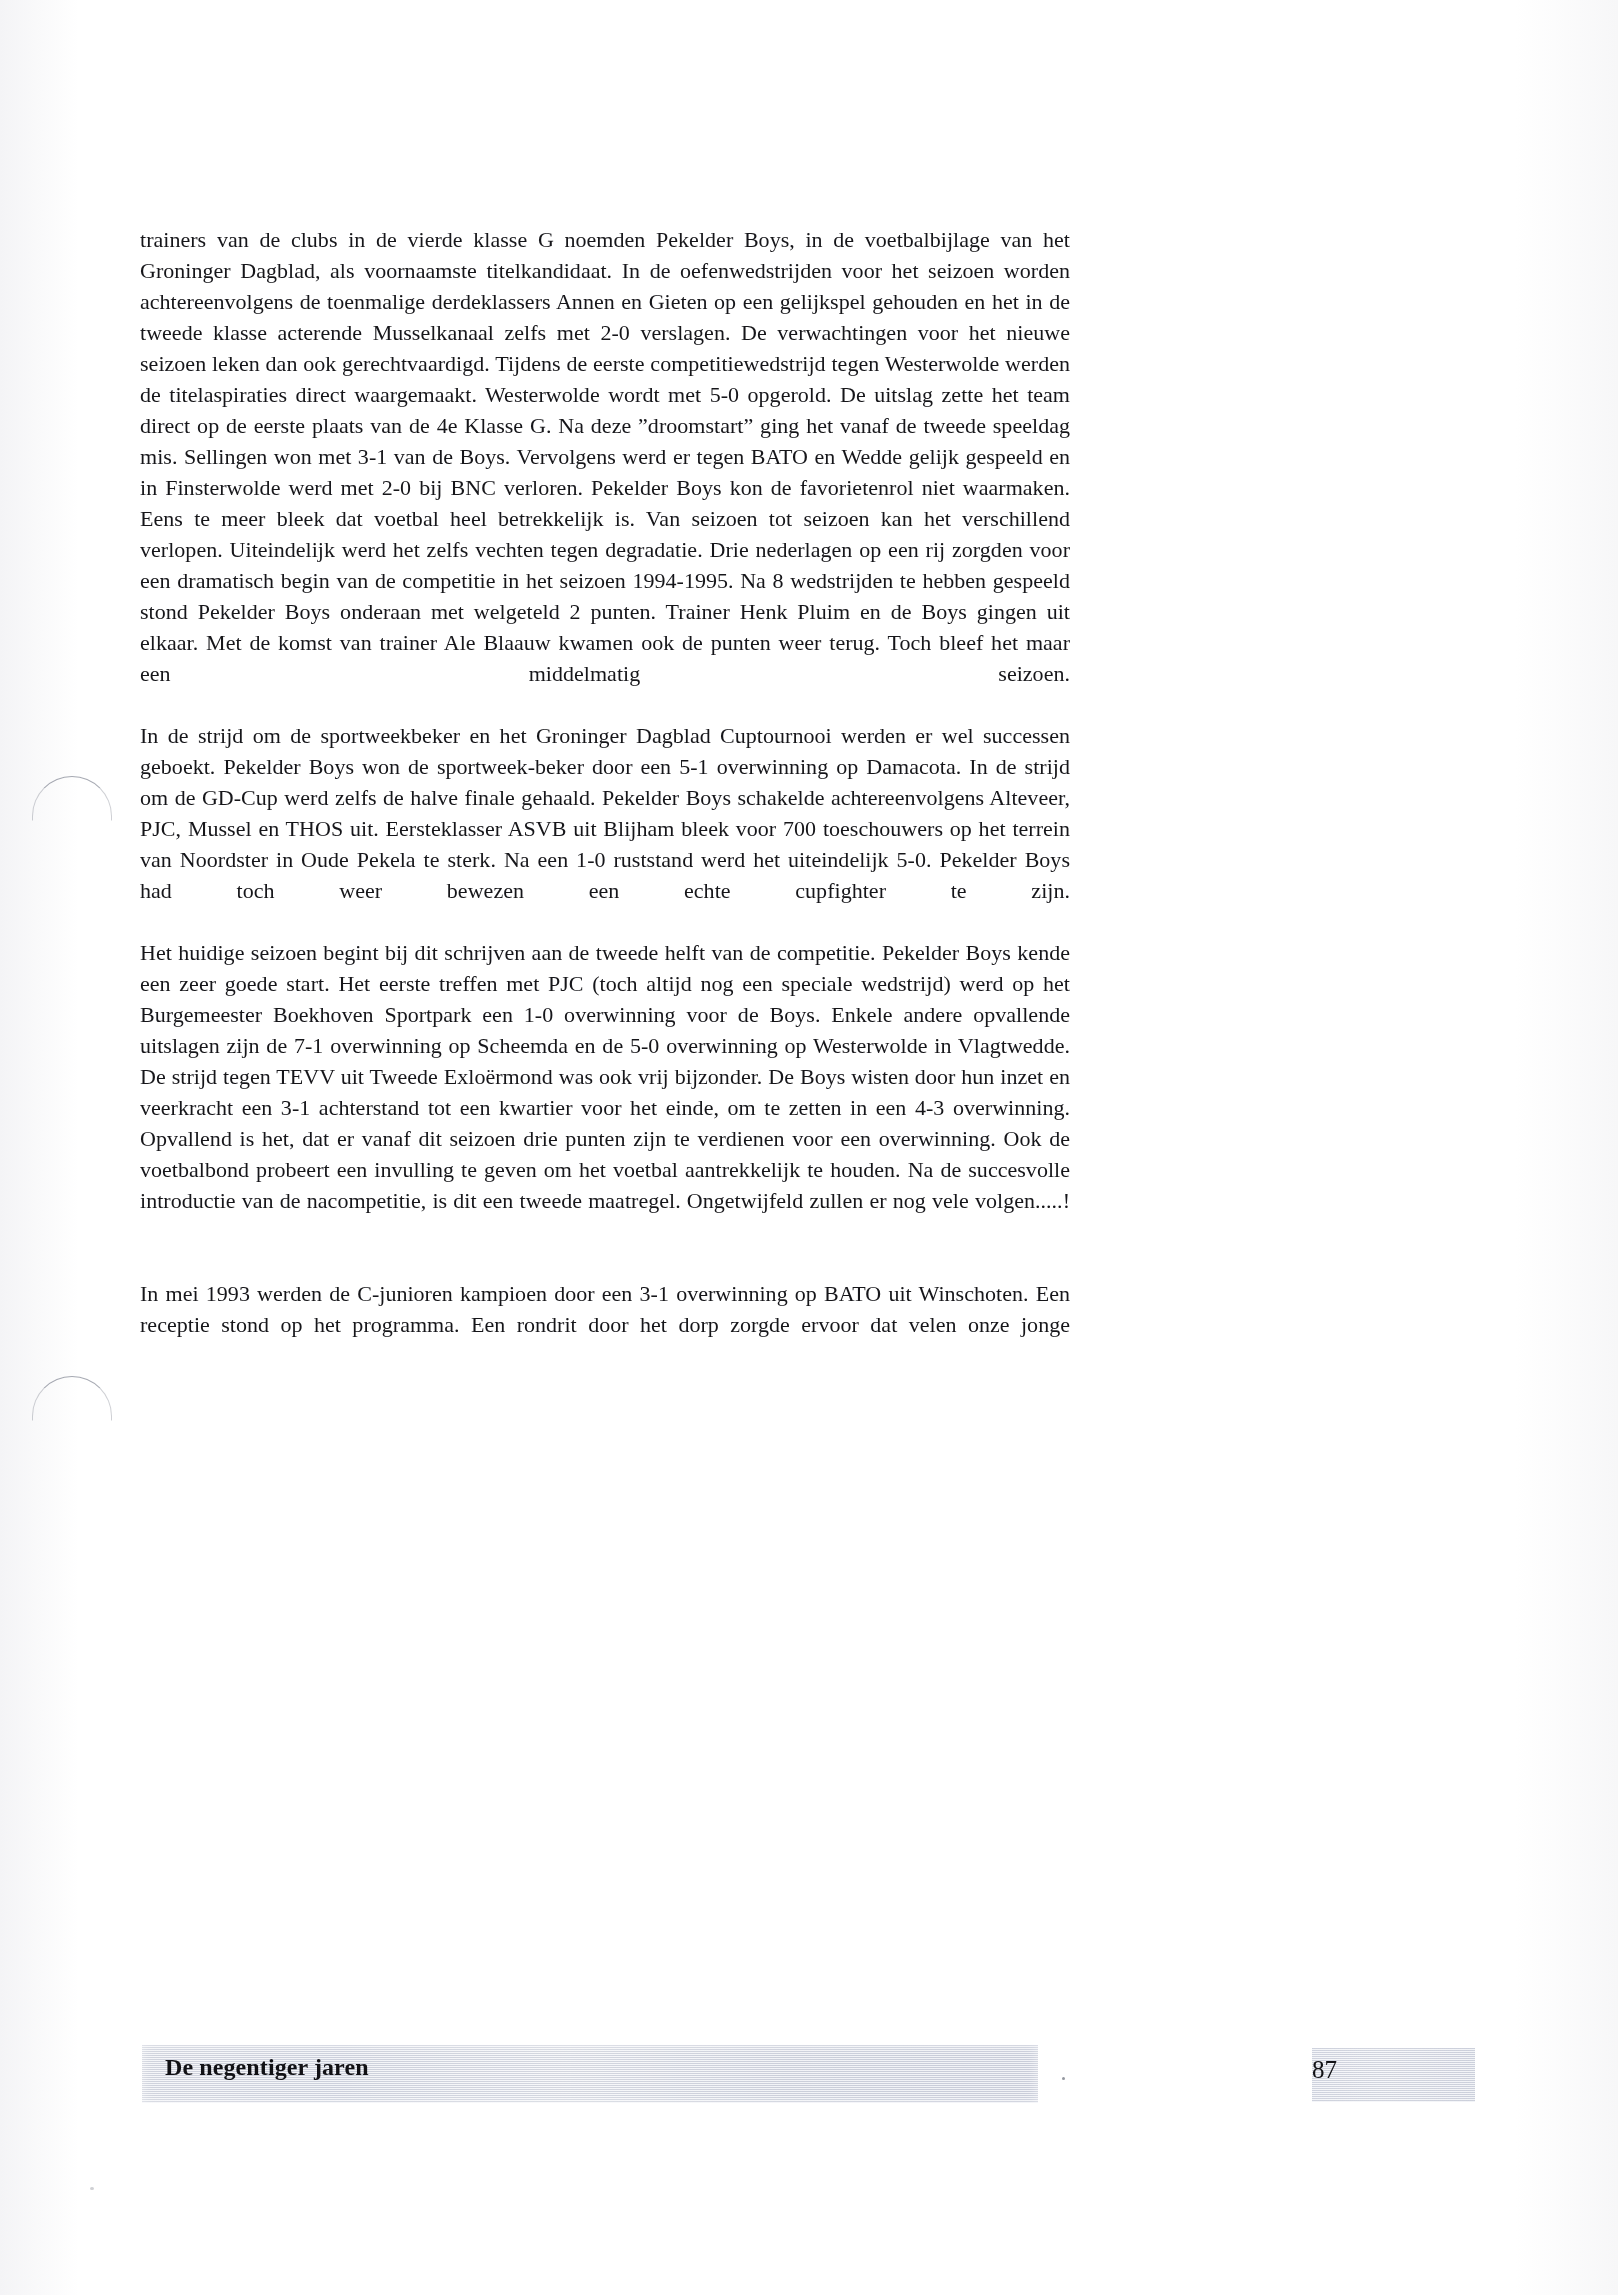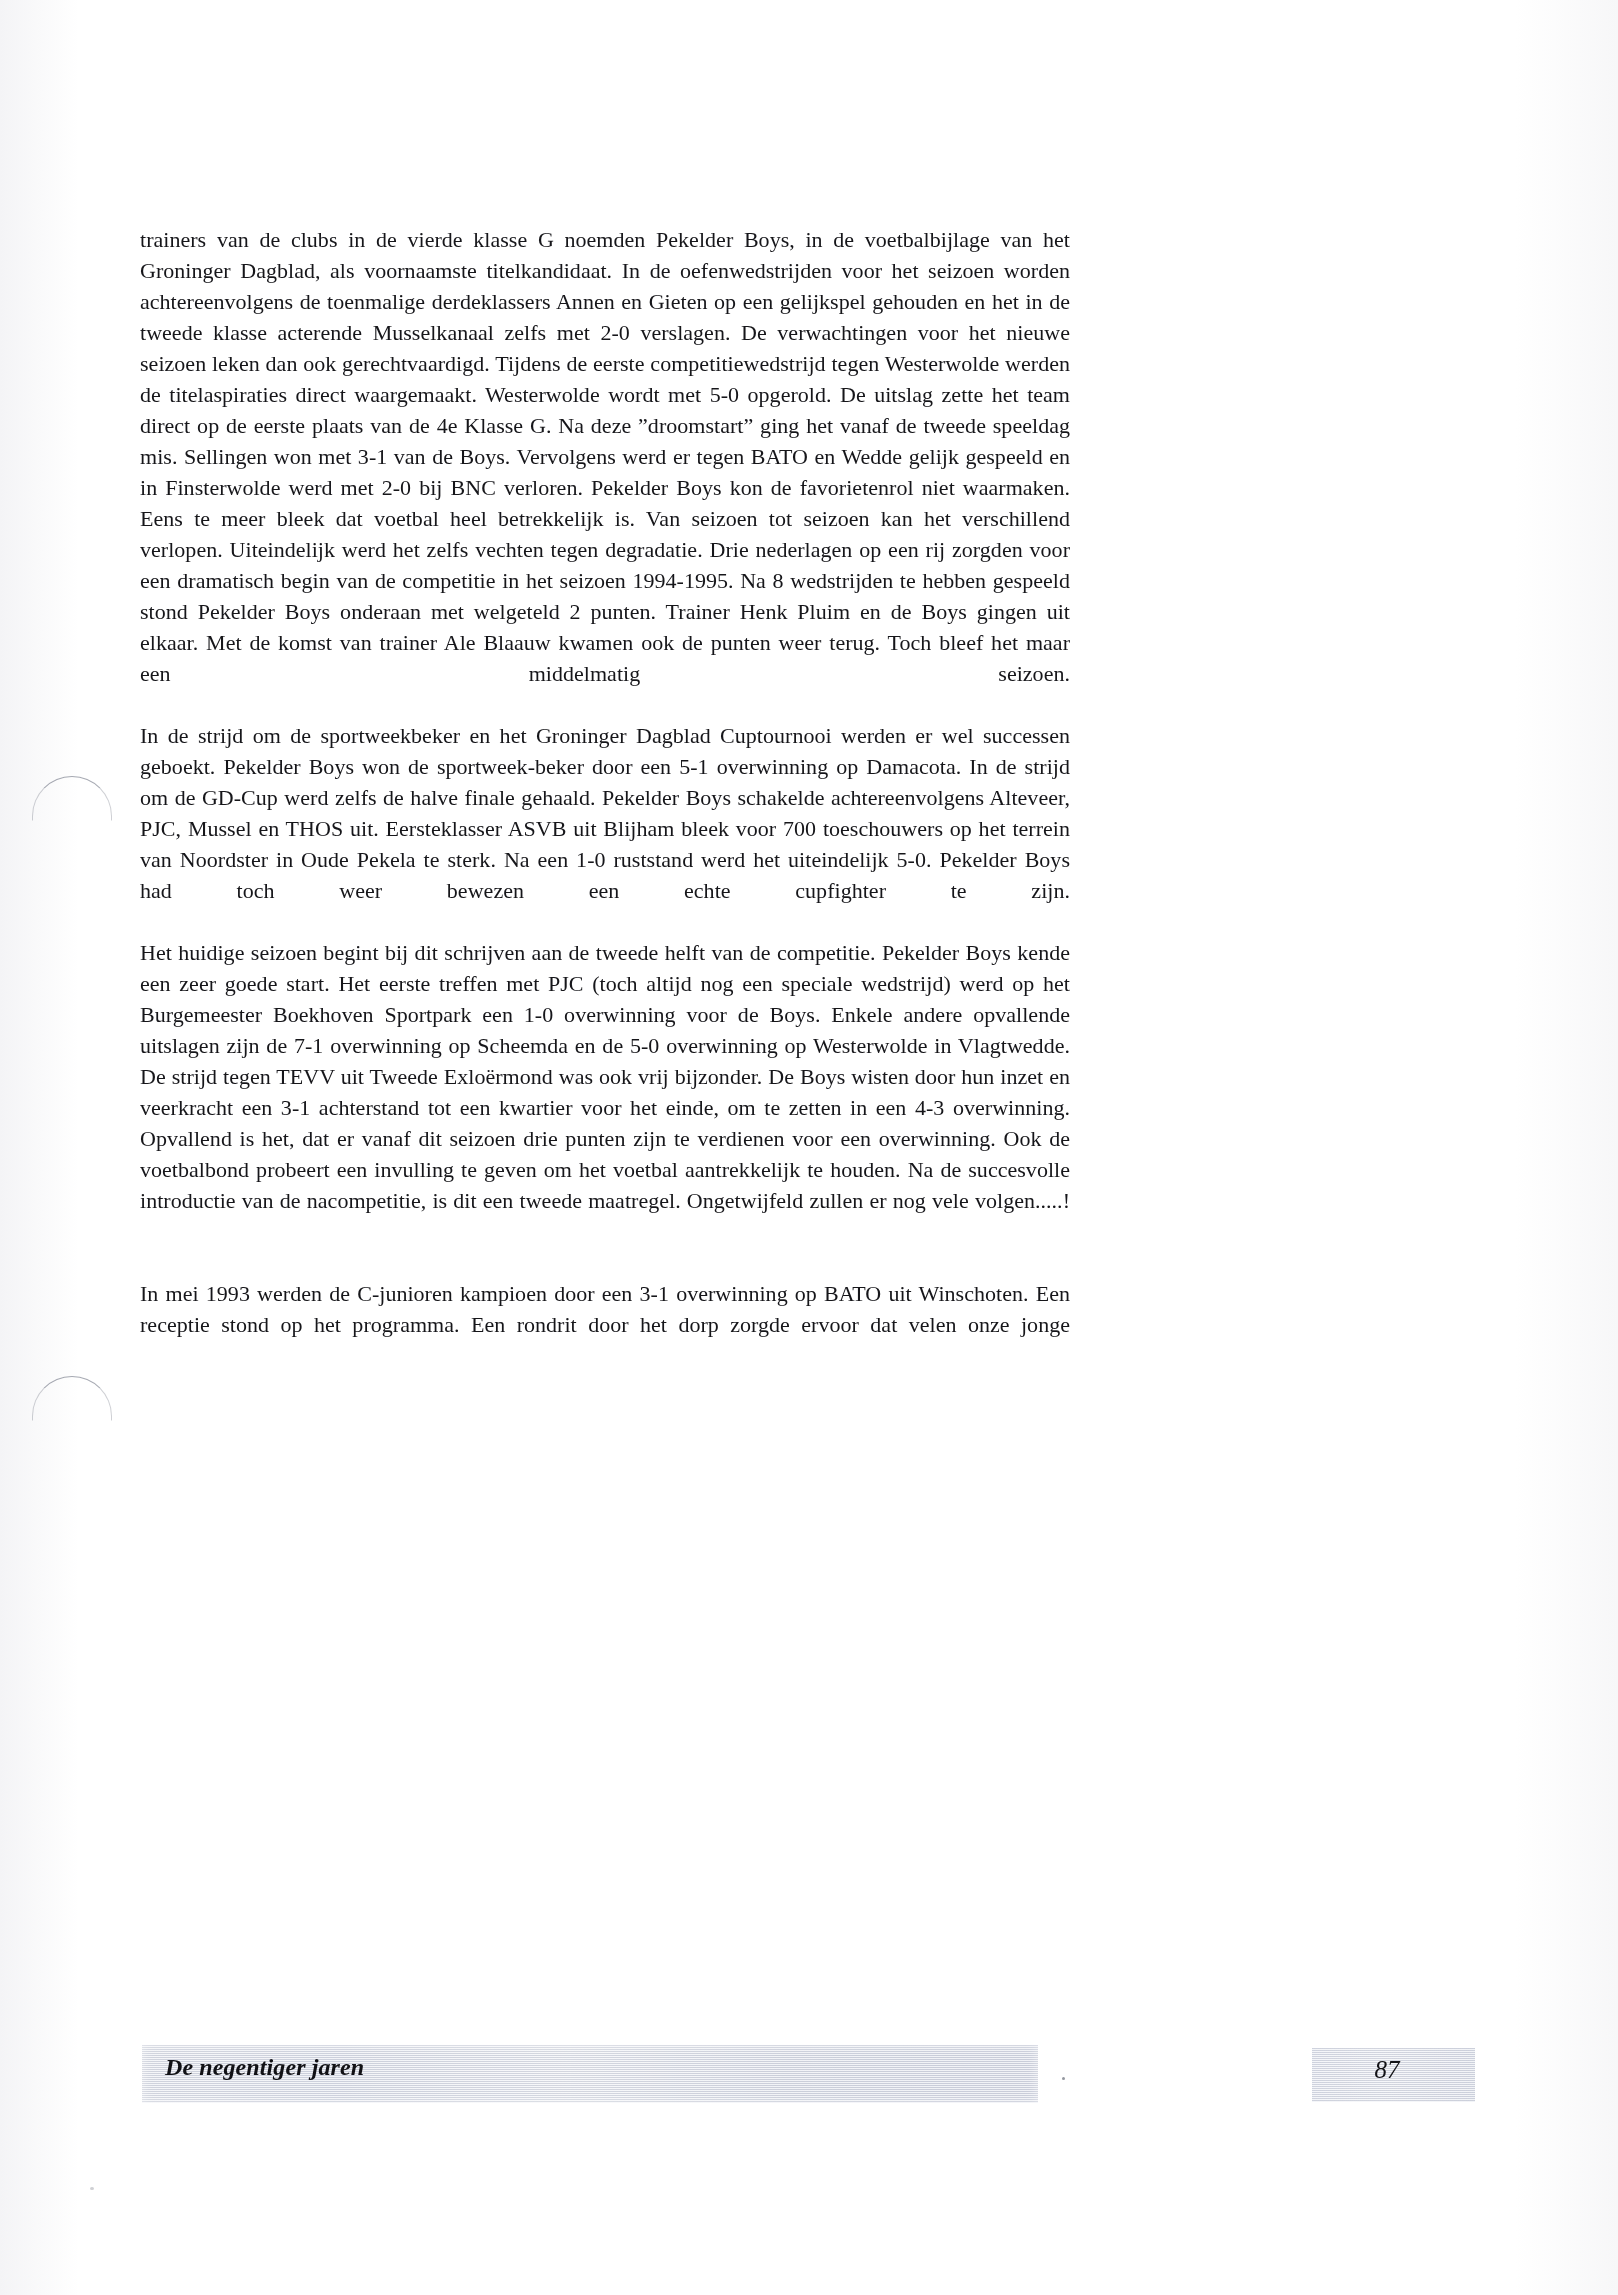--- a/index.html
+++ b/index.html
@@ -68,21 +68,20 @@
     width: 100%;
   }
 
   
   .footer {
     position: absolute;
     left: 0;
     top: 2045px;
     width: 1310px;
     height: 63px;
-    font-style: italic;
   }
 
   .footer-band {
     position: absolute;
     left: 142px;
     top: 0;
     width: 896px;
     height: 58px;
     background:
       repeating-linear-gradient(
@@ -131,21 +130,21 @@
         #e7eaf1 0%,
         #eceef3 40%,
         #e3e6ee 100%);
   }
 
   .pagenum {
     position: absolute;
     left: 1312px;
     top: 10.5px;
     width: 150px;
-    text-align: center;
+    text-align: left;
     font-size: 25px;
     color: #121216;
     font-family: "Liberation Serif", "DejaVu Serif", serif;
   }
 
   
   .scan-arc {
     position: absolute;
     width: 78px;
     height: 43px;

